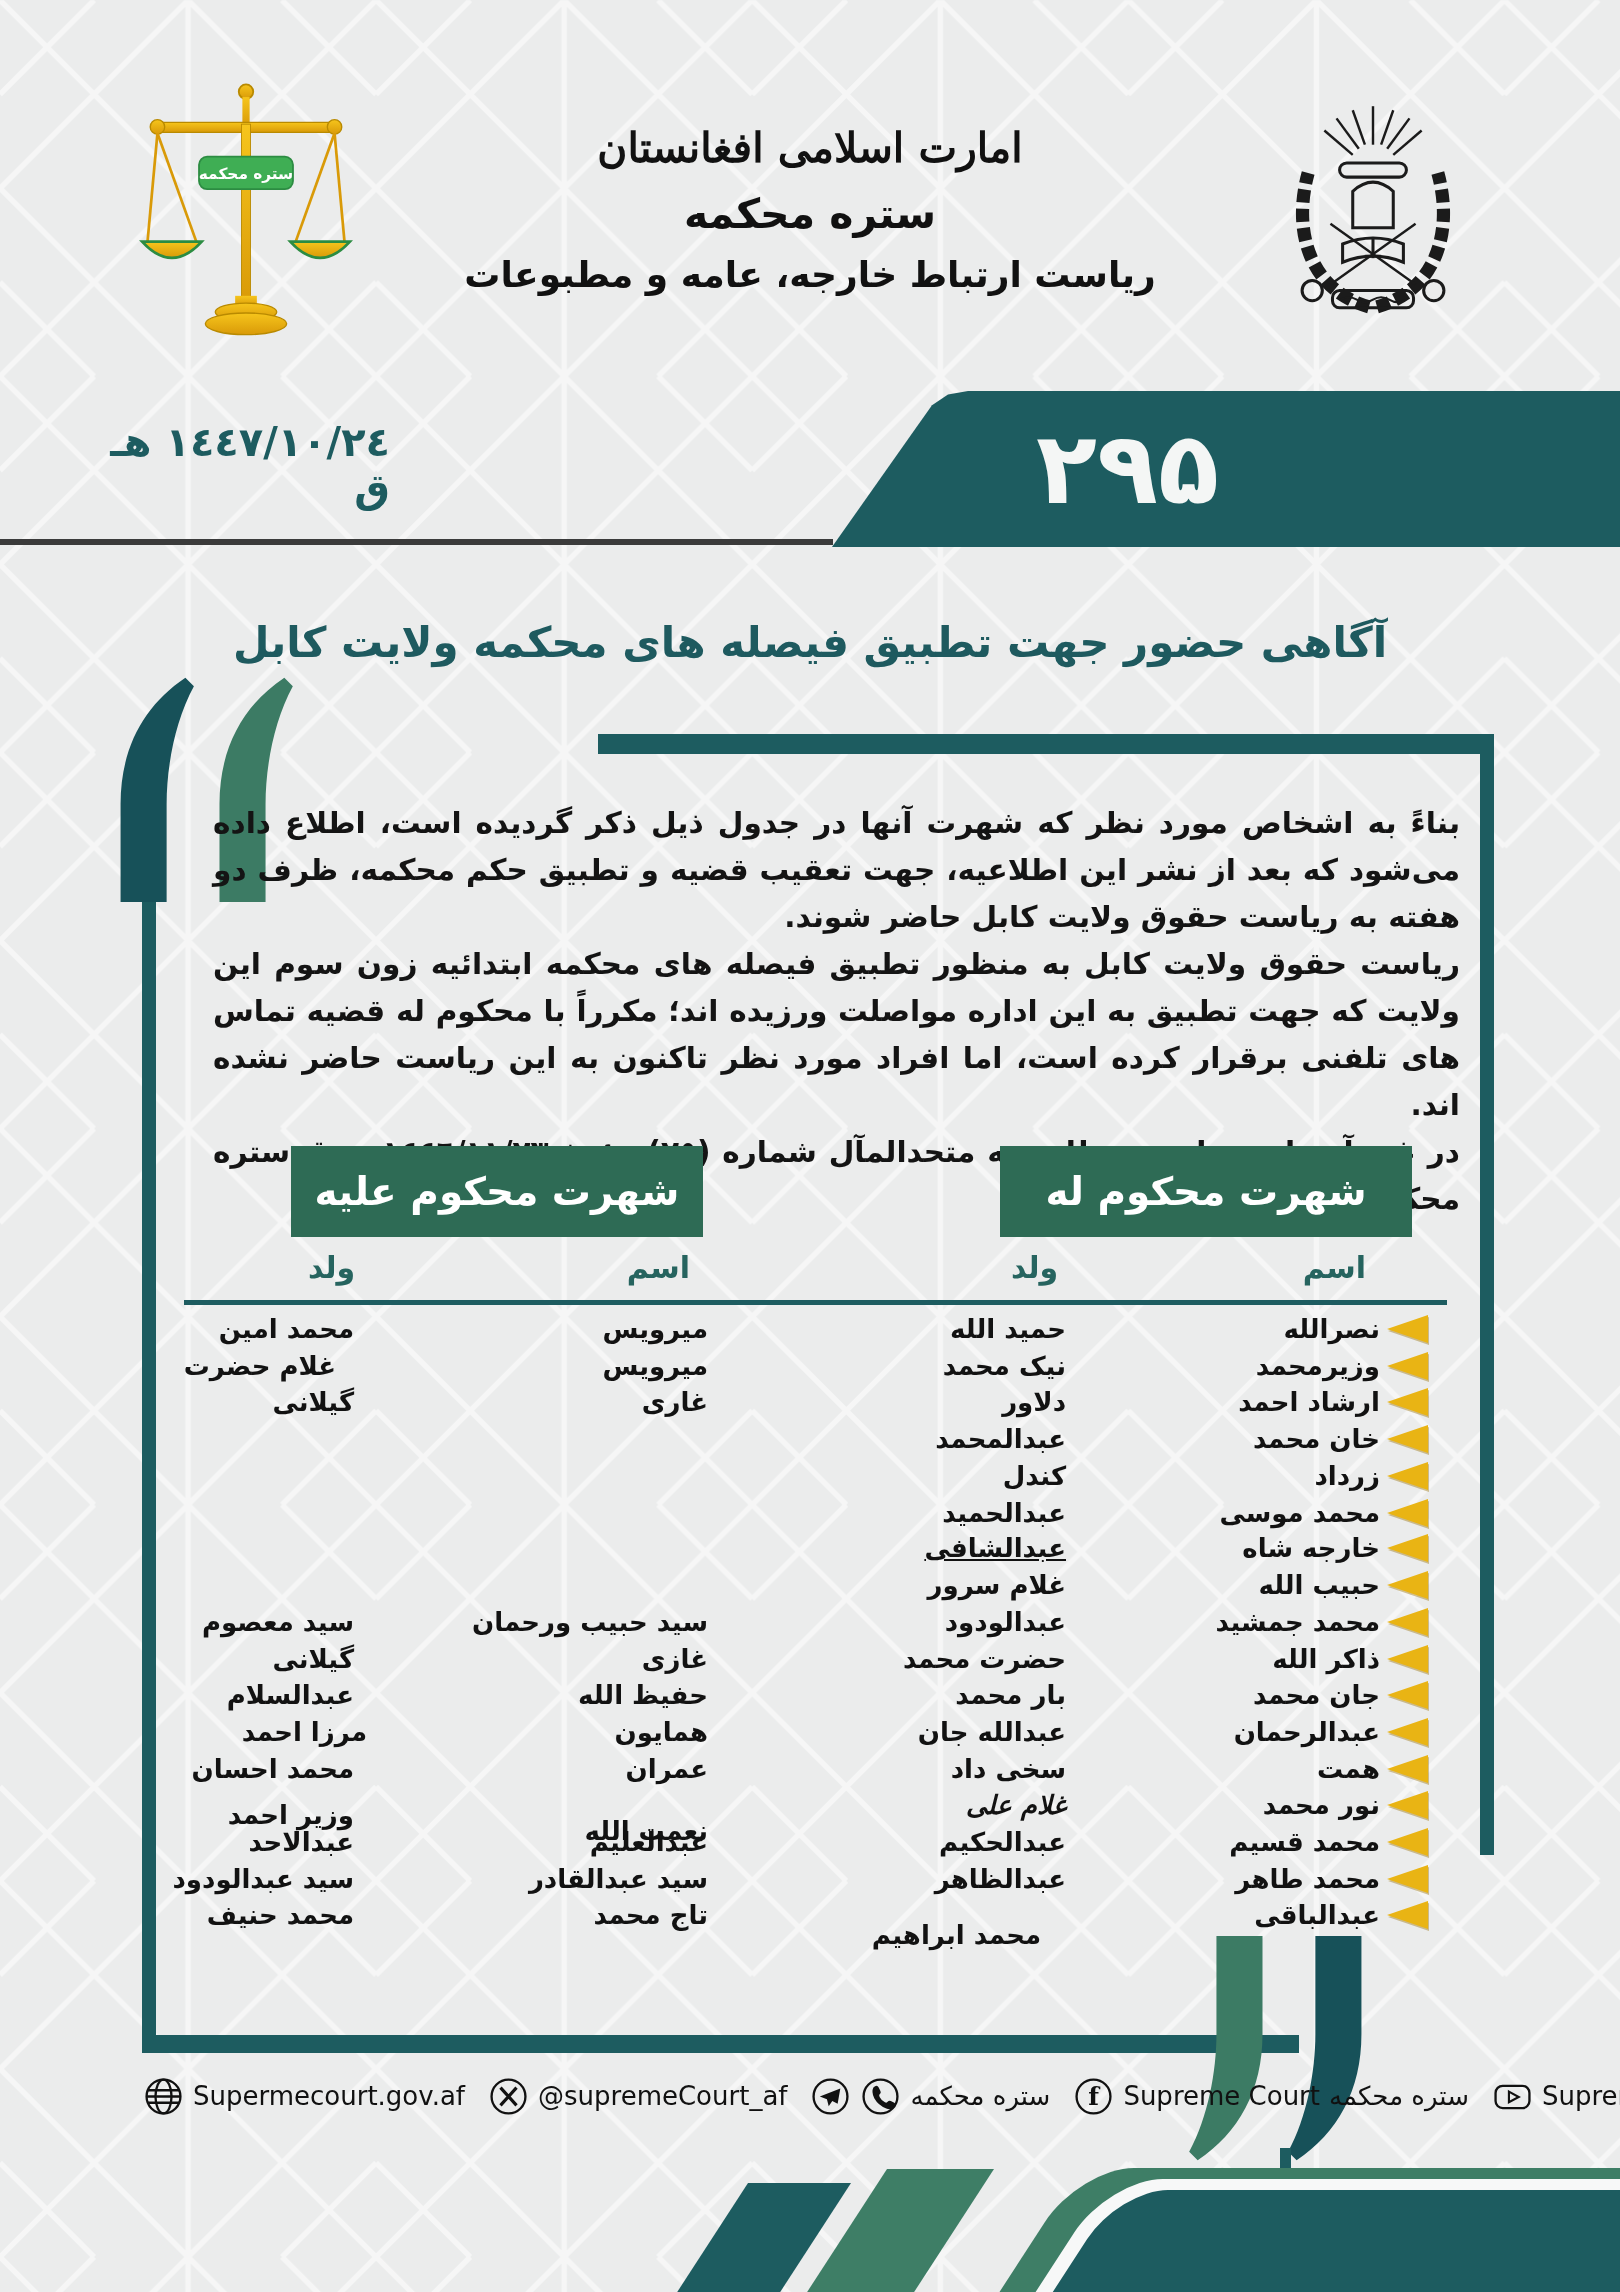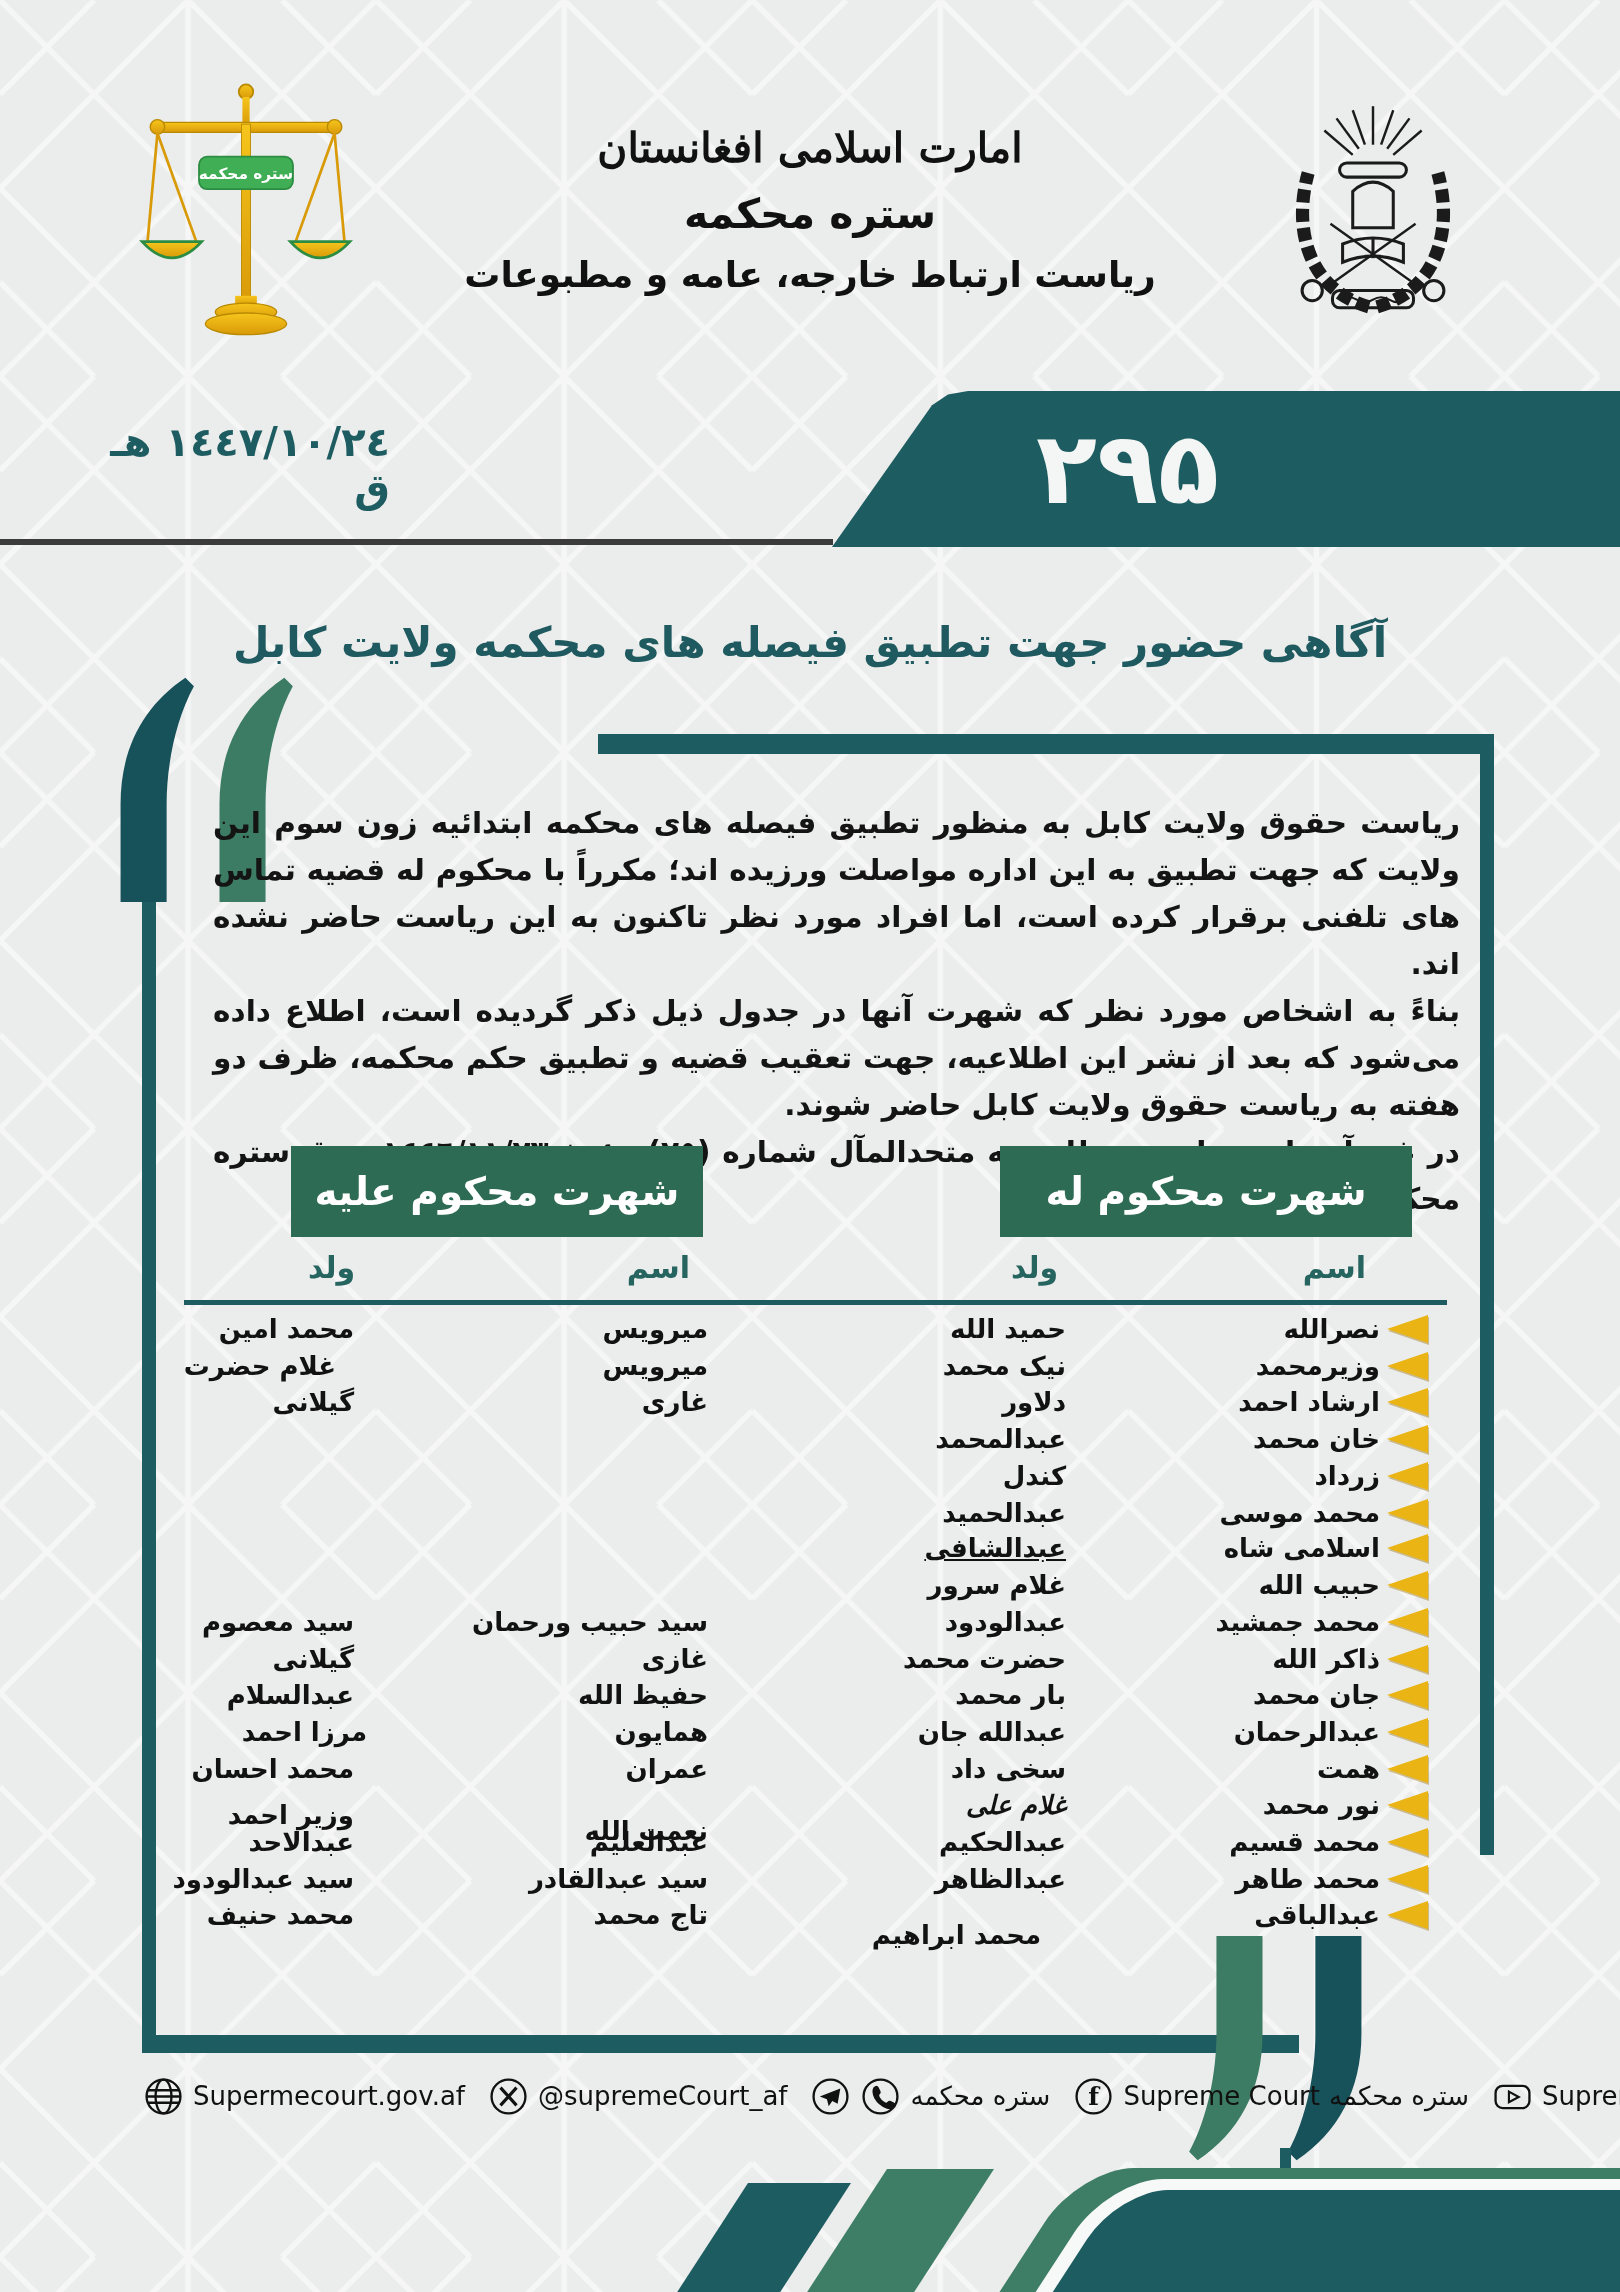--- a/index.html
+++ b/index.html
@@ -192,22 +192,22 @@
   <path d="M92,2 C44,34 16,84 16,150 L16,265 L70,265 L70,150 C70,106 80,52 102,12 Z" fill="#175159"></path>
   <path d="M92,2 C44,34 16,84 16,150 L16,265 L70,265 L70,150 C70,106 80,52 102,12 Z" fill="#3c7b64" transform="translate(116,0)"></path>
 </svg>
 
 <div id="frame-top" class="frame-bar"></div>
 <div id="frame-right" class="frame-bar"></div>
 <div id="frame-left" class="frame-bar"></div>
 <div id="frame-bottom" class="frame-bar"></div>
 
 <div id="notice-body" class="abs">
+  <p>بناءً به اشخاص مورد نظر که شهرت آنها در جدول ذیل ذکر گردیده است، اطلاع داده می‌شود که بعد از نشر این اطلاعیه، جهت تعقیب قضیه و تطبیق حکم محکمه، ظرف دو هفته به ریاست حقوق ولایت کابل حاضر شوند.</p>
   <p>ریاست حقوق ولایت کابل به منظور تطبیق فیصله های محکمه ابتدائیه زون سوم این ولایت که جهت تطبیق به این اداره مواصلت ورزیده اند؛ مکرراً با محکوم له قضیه تماس های تلفنی برقرار کرده است، اما افراد مورد نظر تاکنون به این ریاست حاضر نشده اند.</p>
-  <p>بناءً به اشخاص مورد نظر که شهرت آنها در جدول ذیل ذکر گردیده است، اطلاع داده می‌شود که بعد از نشر این اطلاعیه، جهت تعقیب قضیه و تطبیق حکم محکمه، ظرف دو هفته به ریاست حقوق ولایت کابل حاضر شوند.</p>
   <p>در غیر آن، این ریاست مطابق به متحدالمآل شماره (٢٥) مؤرخ ١٤٤٦/١١/٢٣ هـ ق ستره محکمه، اجرآات خواهد نمود.</p>
 </div>
 
 <div id="box-le" class="section-box">شهرت محکوم له</div>
 <div id="box-alaih" class="section-box">شهرت محکوم علیه</div>
 
 <div id="colhdr-le-name" class="col-hdr">اسم</div>
 <div id="colhdr-le-father" class="col-hdr">ولد</div>
 <div id="colhdr-al-name" class="col-hdr">اسم</div>
 <div id="colhdr-al-father" class="col-hdr">ولد</div>
@@ -251,21 +251,21 @@
     </div>
     <div class="trow" style="top: 184px;">
       <div class="marker"></div>
       <div class="tcell" style="left: 1111px;">محمد موسی</div>
       <div class="tcell" style="left: 797px;">عبدالحمید</div>
       <div class="tcell" style="left: 439px;"></div>
       <div class="tcell" style="left: 85px;"></div>
     </div>
     <div class="trow" style="top: 219px;">
       <div class="marker"></div>
-      <div class="tcell" style="left: 1111px;">اسلامی شاه</div>
+      <div class="tcell" style="left: 1111px;">خارجه شاه</div>
       <div class="tcell" style="left: 797px; text-decoration: underline;">عبدالشافی</div>
       <div class="tcell" style="left: 439px;"></div>
       <div class="tcell" style="left: 85px;"></div>
     </div>
     <div class="trow" style="top: 256px;">
       <div class="marker"></div>
       <div class="tcell" style="left: 1111px;">حبیب الله</div>
       <div class="tcell" style="left: 797px;">غلام سرور</div>
       <div class="tcell" style="left: 439px;"></div>
       <div class="tcell" style="left: 85px;"></div>

